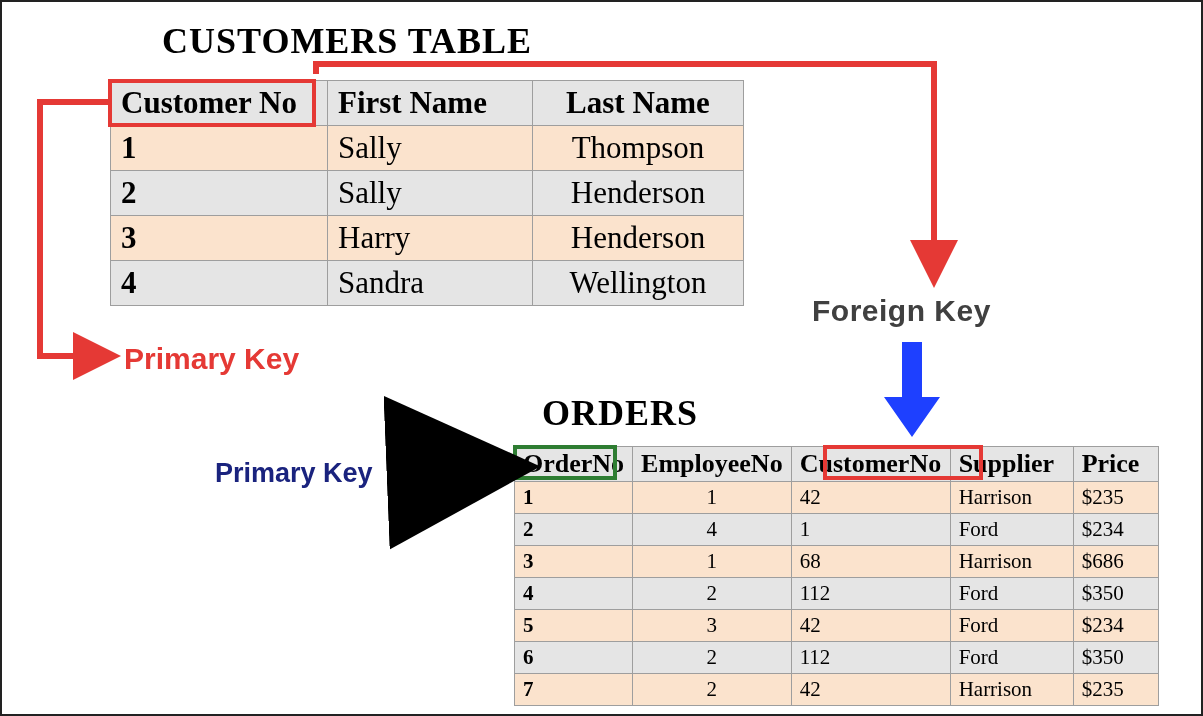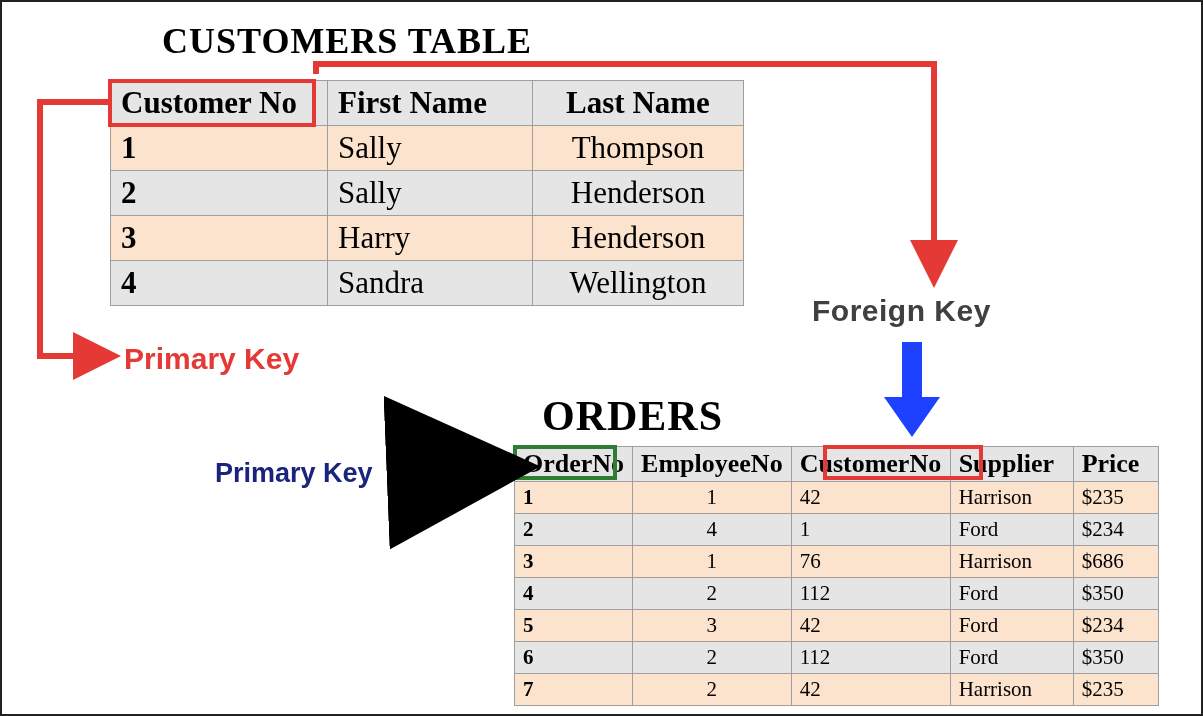--- a/index.html
+++ b/index.html
@@ -21,21 +21,21 @@
     padding-left: 48px;
   }
 
   
   .title {
     position: absolute;
     font-weight: bold;
     letter-spacing: 1px;
   }
   #customers-title { left: 160px; top: 18px;  font-size: 36px; }
-  #orders-title    { left: 540px; top: 390px; font-size: 42px; }
+  #orders-title    { left: 540px; top: 390px; font-size: 36px; }
 
   
   .key-label { position: absolute; font-weight: bold; font-family: Arial, Helvetica, sans-serif; }
   #pk-customers-label { left: 122px; top: 340px; font-size: 30px; color: #e53935; }
   #fk-label           { left: 810px; top: 292px; font-size: 30px; color: #404040; letter-spacing: 0.5px; }
   #pk-orders-label    { left: 213px; top: 456px; font-size: 27px; color: #1a237e; }
 
   
   table {
     position: absolute;
@@ -145,21 +145,21 @@
     <tr>
       <td class="o0">2</td>
       <td class="o1">4</td>
       <td class="o2">1</td>
       <td class="o3">Ford</td>
       <td class="o4">$234</td>
     </tr>
     <tr>
       <td class="o0">3</td>
       <td class="o1">1</td>
-      <td class="o2">76</td>
+      <td class="o2">68</td>
       <td class="o3">Harrison</td>
       <td class="o4">$686</td>
     </tr>
     <tr>
       <td class="o0">4</td>
       <td class="o1">2</td>
       <td class="o2">112</td>
       <td class="o3">Ford</td>
       <td class="o4">$350</td>
     </tr>

